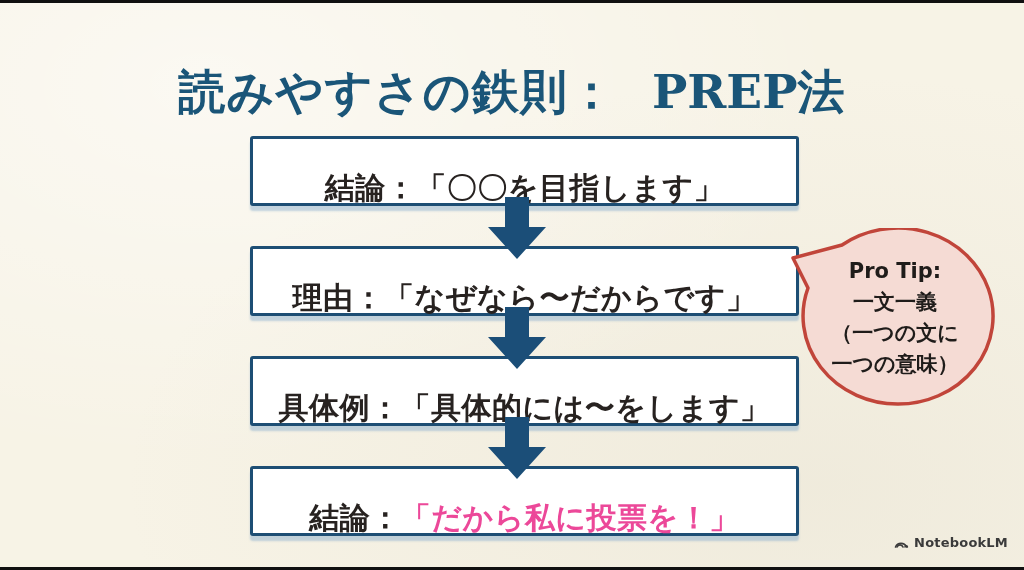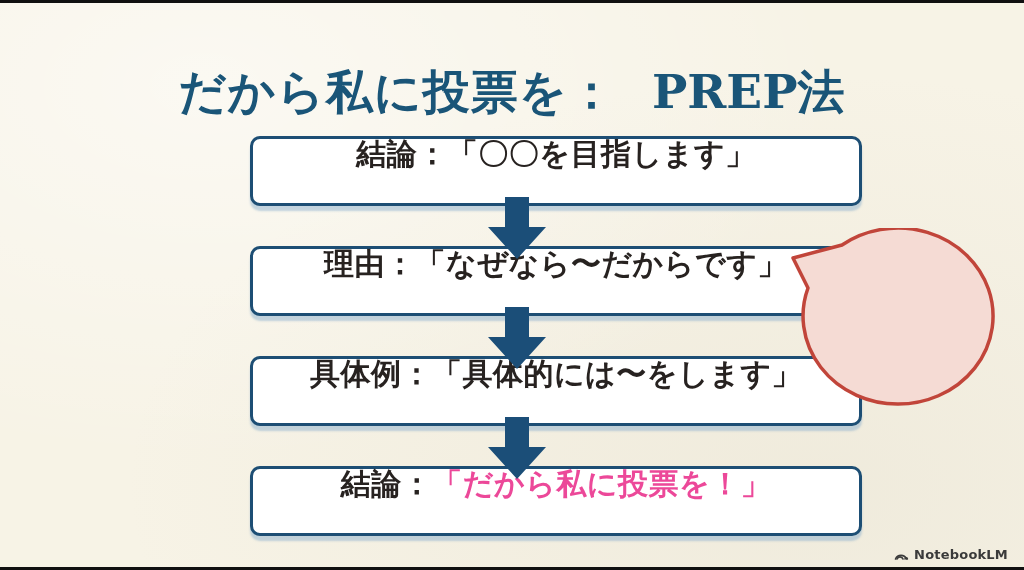--- a/index.html
+++ b/index.html
@@ -15,24 +15,24 @@
   .letterbox.top{top:0;height:3px;}
   .letterbox.bottom{bottom:0;height:3px;}
 
   .title{
     position:absolute;top:30px;left:0;width:1024px;text-align:center;
     font-size:47px;font-weight:800;color:#1a5578;letter-spacing:1px;white-space:nowrap;
   }
   .title .latin{font-family:"DejaVu Serif","Liberation Serif",serif;font-weight:700;letter-spacing:0;margin-left:36px;}
 
   .box{
-    position:absolute;left:250px;width:612px;height:70px;box-sizing:border-box;
-    background:#ffffff;border:3px solid #1d4e74;border-radius:10px;
+    position:absolute;left:250px;width:549px;height:70px;box-sizing:border-box;
+    background:#ffffff;border:3px solid #1d4e74;border-radius:3px;
     box-shadow:0 5px 2px 0 rgba(140,175,205,.5);
-    display:flex;align-items:flex-start;justify-content:center;
+    display:flex;align-items:flex-end;justify-content:center;
   }
   .pos1{top:136px;} .pos2{top:246px;} .pos3{top:356px;} .pos4{top:466px;}
   .box-text{
     margin:0;font-size:30px;font-weight:800;color:#272220;
     letter-spacing:.5px;white-space:nowrap;line-height:1;
   }
   .quote-red{color:#ec4899;}
 
   .flow-arrow{position:absolute;left:488px;width:58px;height:62px;z-index:5;}
   .arr1{top:197px;} .arr2{top:307px;} .arr3{top:417px;}
@@ -40,34 +40,34 @@
 
   .protip-group{position:absolute;left:780px;top:228px;width:220px;height:186px;}
   .protip-shape{position:absolute;left:0;top:0;}
   .protip-shape path{fill:#f5dbd4;stroke:#c1453a;stroke-width:3.5;stroke-linejoin:round;}
   .protip-text{
     position:absolute;left:25px;top:28px;width:180px;text-align:center;
     font-size:21px;line-height:31px;font-weight:800;color:#1f1c1a;white-space:nowrap;
   }
 
   .watermark{
-    position:absolute;right:16px;bottom:8px;display:flex;align-items:center;gap:5px;
+    position:absolute;right:16px;bottom:20px;display:flex;align-items:center;gap:5px;
     color:#3a3a3a;font-size:13px;font-weight:600;letter-spacing:.2px;
   }
   .nlm-icon{display:block;}
   .nlm-icon path{stroke:#3a3a3a;stroke-width:1.6;fill:none;stroke-linecap:round;}
 </style>
 </head>
 <body>
 
 <div class="stage">
 
   <div class="letterbox top"></div>
 
-  <h1 class="title"><span>だから私に投票を：</span><span class="latin">PREP</span><span>法</span></h1>
+  <h1 class="title"><span>読みやすさの鉄則：</span><span class="latin">PREP</span><span>法</span></h1>
 
   <div class="box pos1">
     <p class="box-text"><span>結論：</span><span class="quote">「〇〇を目指します」</span></p>
   </div>
 
   <svg class="flow-arrow arr1" viewBox="0 0 58 62">
     <polygon points="17,0 41,0 41,30 58,30 29,62 0,30 17,30"></polygon>
   </svg>
 
   <div class="box pos2">
@@ -87,20 +87,26 @@
   </svg>
 
   <div class="box pos4">
     <p class="box-text"><span>結論：</span><span class="quote quote-red">「だから私に投票を！」</span></p>
   </div>
 
   <div class="protip-group">
     <svg class="protip-shape" width="220" height="186" viewBox="0 0 220 186">
       <path d="M 62 17 L 13 30 L 28 60 A 95 88 0 1 0 62 17 Z"></path>
     </svg>
+    <div class="protip-text">
+      <div>Pro Tip:</div>
+      <div>一文一義</div>
+      <div>（一つの文に</div>
+      <div>一つの意味）</div>
+    </div>
   </div>
 
   <div class="watermark">
     <svg class="nlm-icon" width="15" height="15" viewBox="0 0 15 15">
       <path d="M 3 12 A 3.2 3.2 0 0 1 9 12"></path>
       <path d="M 1.5 12 A 6 6 0 0 1 12.5 12"></path>
       <path d="M 11 12 A 1.2 1.2 0 0 1 13.4 12"></path>
     </svg>
     <span>NotebookLM</span>
   </div>

